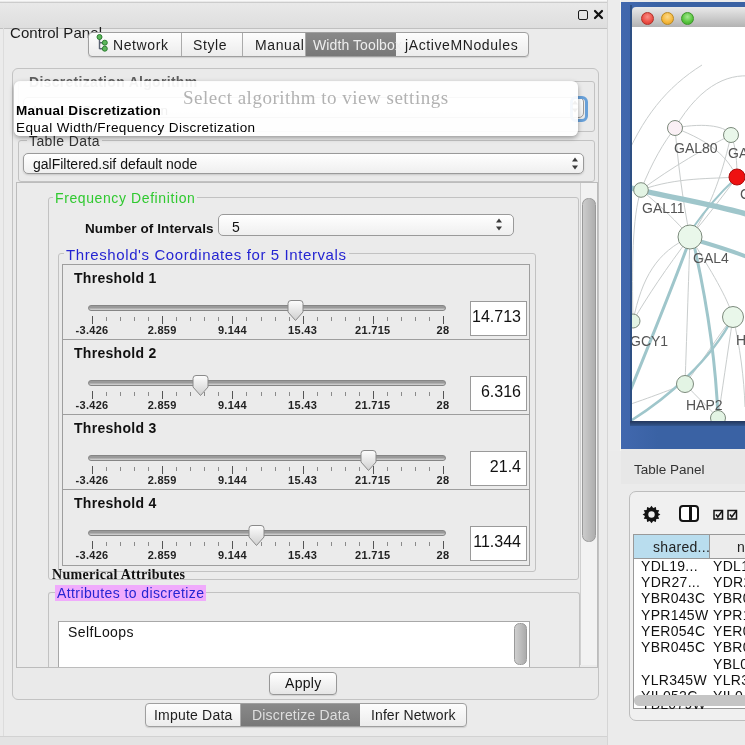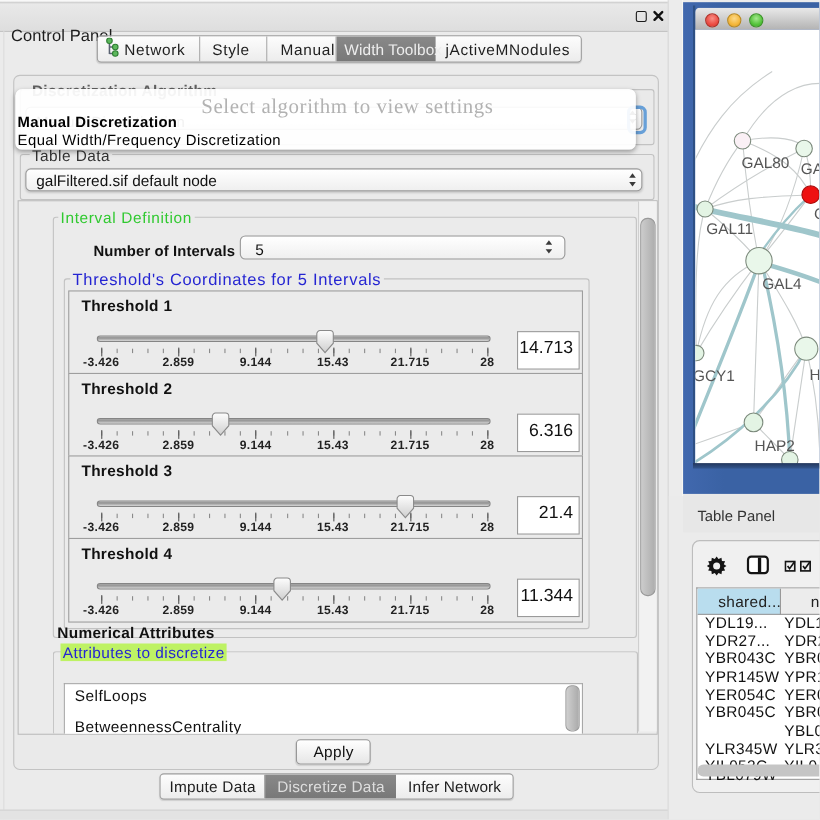--- a/index.html
+++ b/index.html
@@ -62,21 +62,21 @@
     <path d="M4 0.5 L7 4.5 L1 4.5 Z" fill="#3a3a3a"></path>
     <path d="M4 12.5 L1 8.5 L7 8.5 Z" fill="#3a3a3a"></path>
   </svg>
 
 <div class="ab" style="left:16px;top:182px;width:580px;height:484px;border:1px solid #bcbcbc;background:#ebebeb;"></div>
 
 <div class="ab" style="left:580px;top:183px;width:16px;height:482px;background:#f2f2f2;border-left:1px solid #cfcfcf;"></div>
 <div class="ab" style="left:582px;top:198px;width:12px;height:342px;background:linear-gradient(90deg,#cccccc,#aeaeae);border:1px solid #999999;border-radius:6.5px;"></div>
 
 <div class="ab" style="left:48px;top:197px;width:529px;height:381px;border:1px solid #c2c2c2;border-radius:3px;"></div>
-<div class="txt" style="left:53px;top:190px;color:#30c930;letter-spacing:0.6px;background:#ebebeb;padding:0 2px;">Interval Definition</div>
+<div class="txt" style="left:53px;top:190px;color:#30c930;letter-spacing:0.6px;background:#ebebeb;padding:0 2px;">Frequency Definition</div>
 <div class="txt" style="left:85px;top:221px;font-size:13.5px;letter-spacing:0.1px;font-weight:bold;color:#111;">Number of Intervals</div>
 <div class="ab" style="left:218px;top:214px;width:294px;height:20px;border:1px solid #9a9a9a;border-radius:5px;background:linear-gradient(#ffffff,#efefef);"></div>
 <div class="txt" style="left:232px;top:219px;color:#111;">5</div>
 <svg class="ab" style="left:495px;top:218px;" width="8" height="13" viewBox="0 0 8 13">
     <path d="M4 0.5 L7 4.5 L1 4.5 Z" fill="#3a3a3a"></path>
     <path d="M4 12.5 L1 8.5 L7 8.5 Z" fill="#3a3a3a"></path>
   </svg>
 
 <div class="ab" style="left:58px;top:253px;width:476px;height:317px;border:1px solid #c2c2c2;border-radius:3px;"></div>
 <div class="txt" style="left:64px;top:246px;font-size:15px;color:#2525d2;letter-spacing:0.6px;background:#ebebeb;padding:0 2px;">Threshold's Coordinates for 5 Intervals</div>
@@ -284,25 +284,24 @@
         <stop offset="0" stop-color="#fdfdfd"></stop>
         <stop offset="1" stop-color="#cfcfcf"></stop>
       </linearGradient>
     </defs>
 <path d="M4 1.5 H13 A3 3 0 0 1 16 4.5 V13 L8.5 21.5 L1 13 V4.5 A3 3 0 0 1 4 1.5 Z" fill="url(#thg3)" stroke="#8a8a8a" stroke-width="1"></path>
   </svg>
 <div class="ab" style="left:470px;top:526px;width:55px;height:33px;background:#fff;border:1px solid #9a9a9a;"></div>
 <div class="txt" style="left:470px;top:533px;width:51px;font-size:16px;letter-spacing:0;color:#111;text-align:right;">11.344</div>
 
 <div class="ab" style="left:48px;top:592px;width:530px;height:74px;border:1px solid #c2c2c2;border-top-left-radius:3px;border-top-right-radius:3px;border-bottom:none;"></div>
-<div class="txt" style="left:55px;top:585px;color:#2525d2;letter-spacing:0.4px;background:#bef264;padding:0 2px;">Attributes to discretize</div>
-<div class="txt" style="left:52px;top:567px;font-weight:bold;color:#111;">Numerical Attributes</div>
+<div class="txt" style="left:55px;top:585px;color:#2525d2;letter-spacing:0.4px;background:#f0abfc;padding:0 2px;">Attributes to discretize</div>
+<div class="txt" style="left:52px;top:567px;font-weight:bold;color:#111;font-family:Liberation Serif, serif;">Numerical Attributes</div>
 <div class="ab" style="left:58px;top:621px;width:470px;height:45px;background:#ffffff;border:1px solid #a8a8a8;border-bottom:none;overflow:hidden;">
   <div class="txt" style="left:9px;top:2px;letter-spacing:0.4px;color:#111;">SelfLoops</div>
-  <div class="txt" style="left:9px;top:30px;letter-spacing:0.4px;color:#111;">BetweennessCentrality</div>
   <div class="ab" style="left:455px;top:1px;width:11px;height:40px;background:linear-gradient(90deg,#cfcfcf,#ababab);border:1px solid #9a9a9a;border-radius:5.5px;"></div>
 </div>
 
 <div class="ab" style="left:269px;top:672px;width:66px;height:21px;border:1px solid #979797;border-radius:4px;background:linear-gradient(#ffffff,#e6e6e6);box-shadow:0 1px 1px rgba(0,0,0,0.1);"></div>
 <div class="txt" style="left:285px;top:675px;color:#111;">Apply</div>
 
 <div class="ab" style="left:145px;top:703px;width:320px;height:22px;border:1px solid #9f9f9f;border-radius:4px;background:linear-gradient(#fdfdfd,#ececec);box-shadow:0 1px 1px rgba(0,0,0,0.12);overflow:hidden;">
   <div class="ab" style="left:95px;top:0;width:119px;height:22px;background:linear-gradient(#898989,#787878);"></div>
   <div class="ab" style="left:94px;top:0;width:1px;height:22px;background:#ababab;"></div>
 </div>

